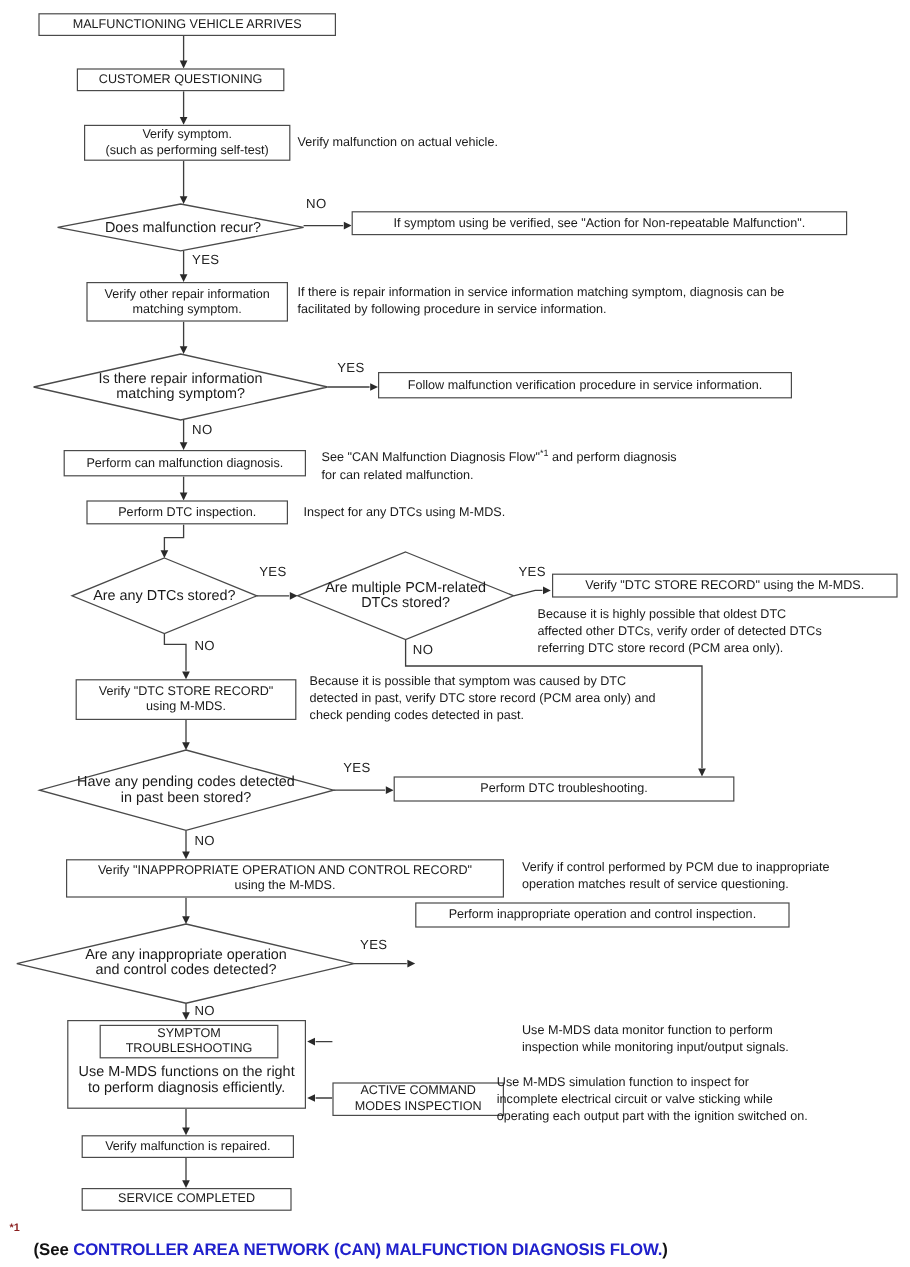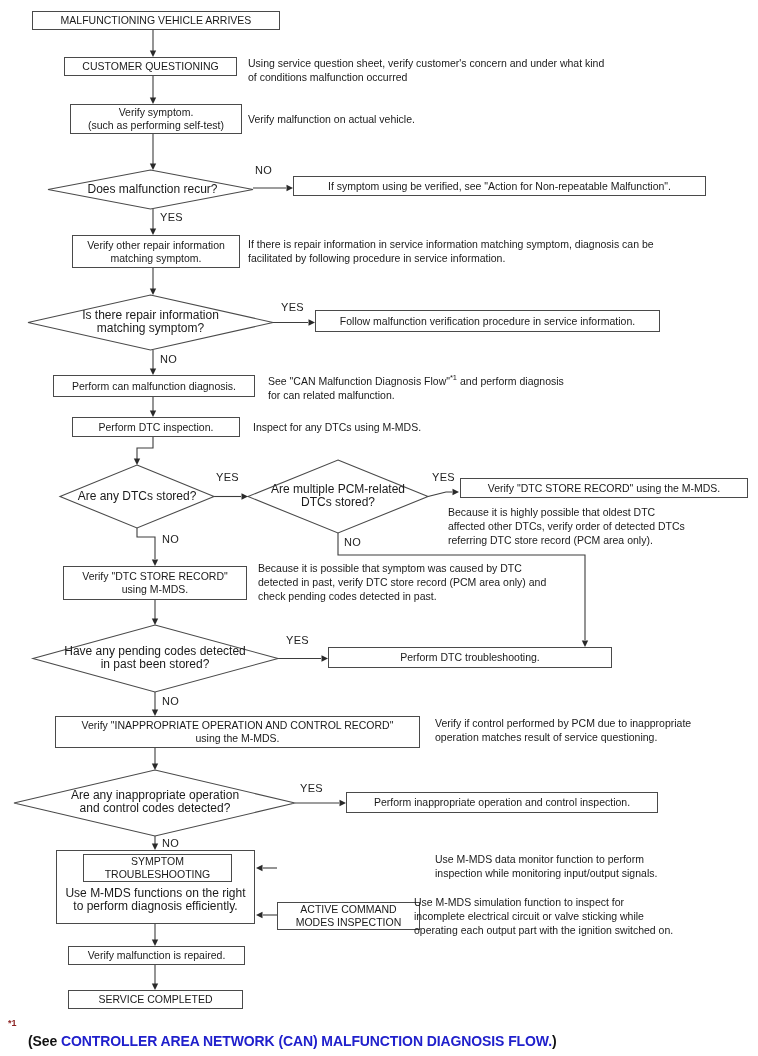--- a/index.html
+++ b/index.html
@@ -109,21 +109,21 @@
 matching symptom.</div>
   <div class="box" style="left:315px;top:310px;width:345px;height:22px;">Follow malfunction verification procedure in service information.</div>
   <div class="box" style="left:53px;top:375px;width:202px;height:22px;">Perform can malfunction diagnosis.</div>
   <div class="box" style="left:72px;top:417px;width:168px;height:20px;">Perform DTC inspection.</div>
   <div class="box" style="left:460px;top:478px;width:288px;height:20px;">Verify "DTC STORE RECORD" using the M-MDS.</div>
   <div class="box" style="left:63px;top:566px;width:184px;height:34px;">Verify "DTC STORE RECORD"
 using M-MDS.</div>
   <div class="box" style="left:328px;top:647px;width:284px;height:21px;">Perform DTC troubleshooting.</div>
   <div class="box" style="left:55px;top:716px;width:365px;height:32px;">Verify "INAPPROPRIATE OPERATION AND CONTROL RECORD"
 using the M-MDS.</div>
-  <div class="box" style="left:346px;top:792px;width:312px;height:21px;">Perform inappropriate operation and control inspection.</div>
+  <div class="box" style="left:346px;top:752px;width:312px;height:21px;">Perform inappropriate operation and control inspection.</div>
 
   <div class="box" style="left:56px;top:850px;width:199px;height:74px;"></div>
   <div class="box" style="left:83px;top:854px;width:149px;height:28px;">SYMPTOM
 TROUBLESHOOTING</div>
   <div class="dtext" style="left:58px;top:887px;width:195px;">Use M-MDS functions on the right
 to perform diagnosis efficiently.</div>
 
   <div class="box" style="left:277px;top:902px;width:143px;height:28px;">ACTIVE COMMAND
 MODES INSPECTION</div>
   <div class="box" style="left:68px;top:946px;width:177px;height:19px;">Verify malfunction is repaired.</div>
@@ -146,22 +146,20 @@
   <div class="yn" style="left:160px;top:353px;">NO</div>
   <div class="yn" style="left:216px;top:471px;">YES</div>
   <div class="yn" style="left:162px;top:533px;">NO</div>
   <div class="yn" style="left:432px;top:471px;">YES</div>
   <div class="yn" style="left:344px;top:536px;">NO</div>
   <div class="yn" style="left:286px;top:634px;">YES</div>
   <div class="yn" style="left:162px;top:695px;">NO</div>
   <div class="yn" style="left:300px;top:782px;">YES</div>
   <div class="yn" style="left:162px;top:837px;">NO</div>
 
-  <div class="note" style="left:248px;top:56px;width:500px;">Using service question sheet, verify customer's concern and under what kind
-of conditions malfunction occurred</div>
   <div class="note" style="left:248px;top:112px;width:400px;">Verify malfunction on actual vehicle.</div>
   <div class="note" style="left:248px;top:237px;width:505px;">If there is repair information in service information matching symptom, diagnosis can be
 facilitated by following procedure in service information.</div>
   <div class="note" style="left:268px;top:371px;width:470px;"><span>See "CAN Malfunction Diagnosis Flow"</span><span class="sup">*1</span><span> and perform diagnosis
 for can related malfunction.</span></div>
   <div class="note" style="left:253px;top:420px;width:300px;">Inspect for any DTCs using M-MDS.</div>
   <div class="note" style="left:448px;top:505px;width:290px;">Because it is highly possible that oldest DTC
 affected other DTCs, verify order of detected DTCs
 referring DTC store record (PCM area only).</div>
   <div class="note" style="left:258px;top:561px;width:330px;">Because it is possible that symptom was caused by DTC

